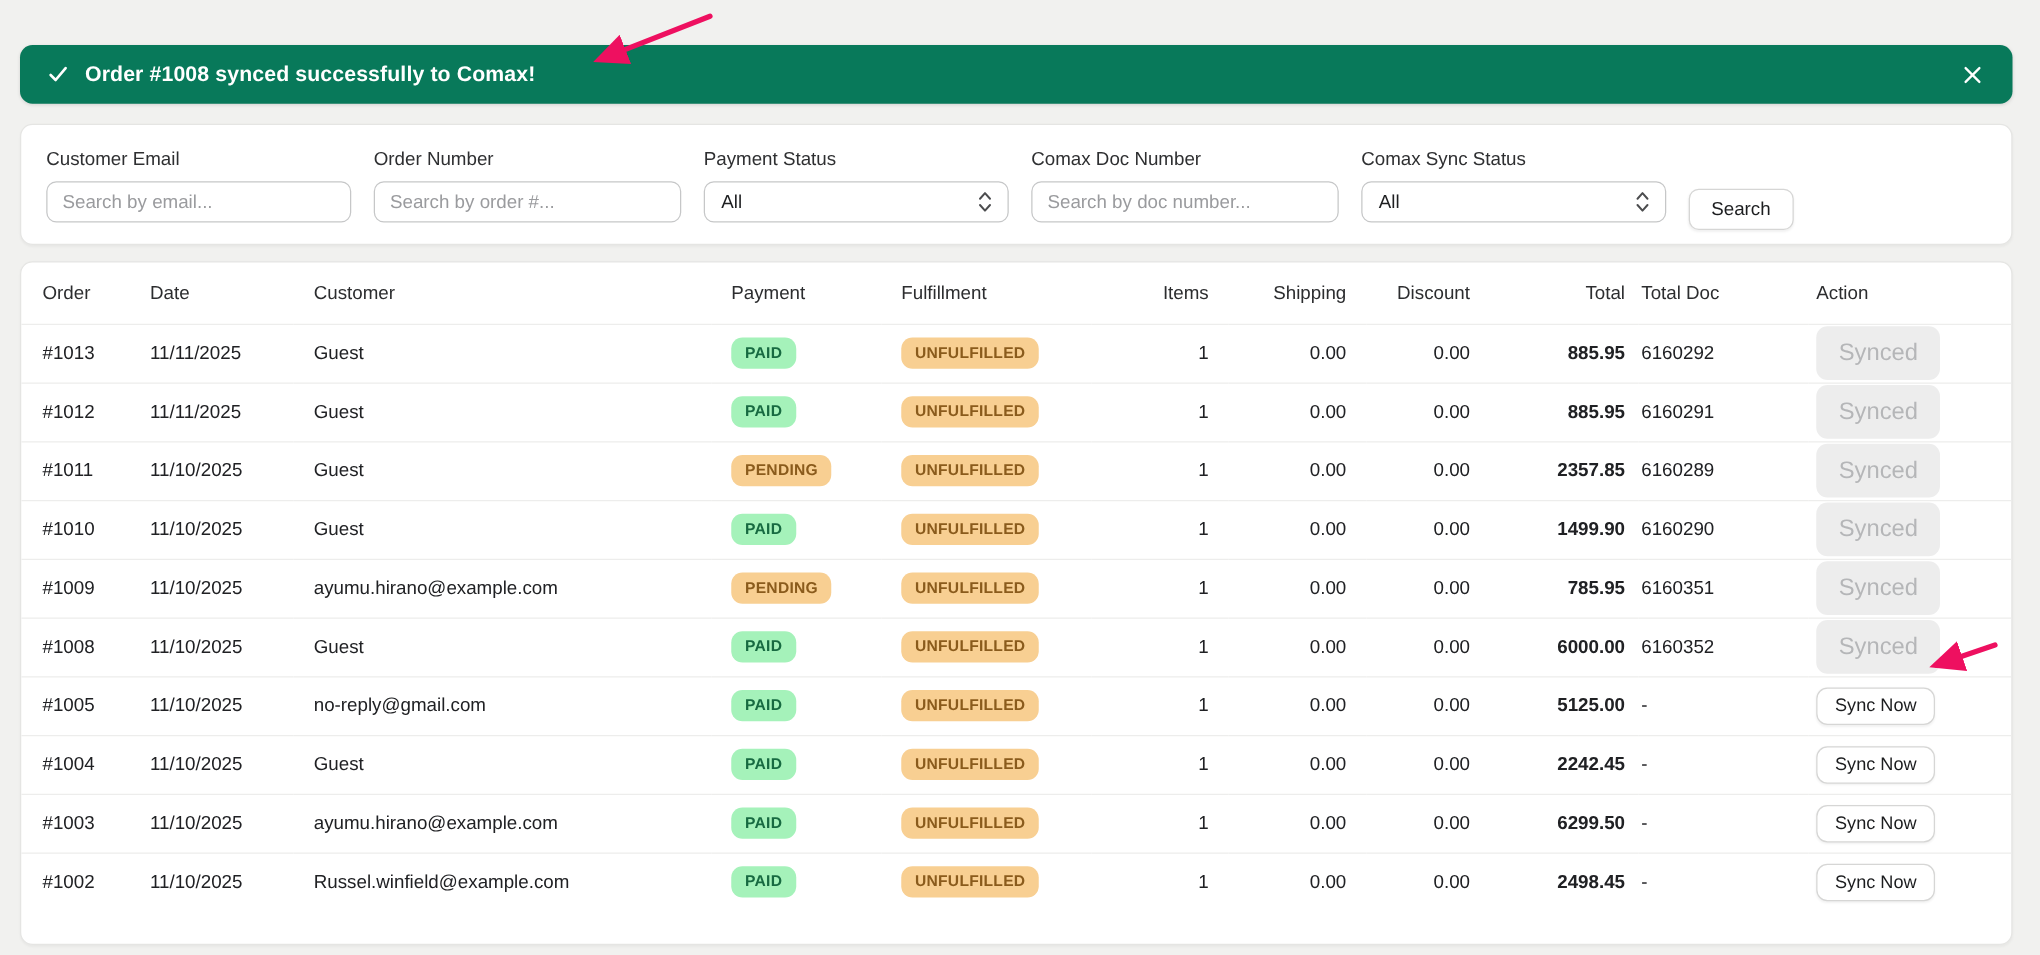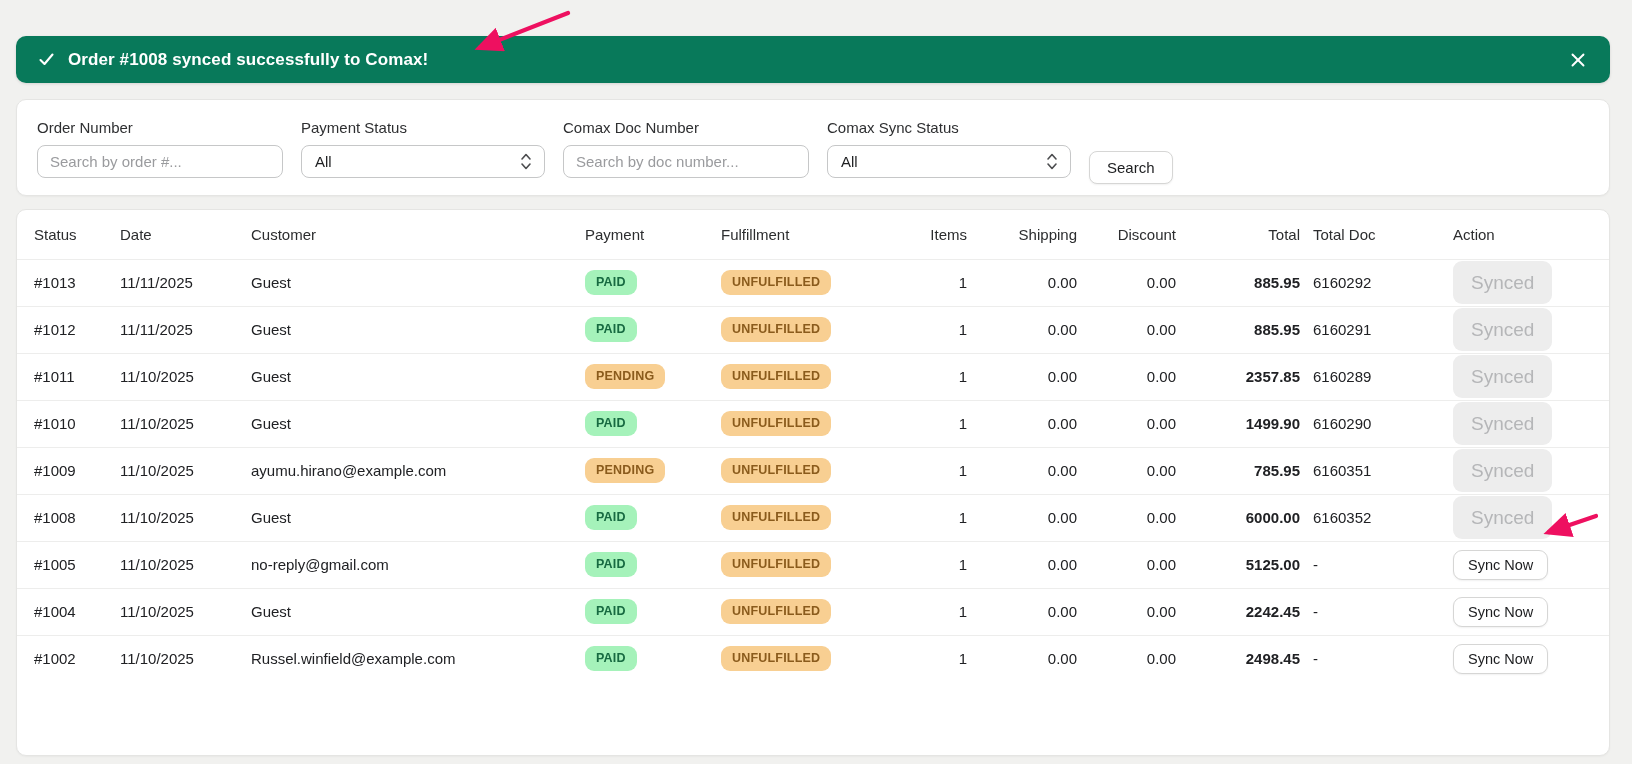--- a/index.html
+++ b/index.html
@@ -106,20 +106,24 @@
     <polyline points="2.5,9 6.5,13 14.5,3.5" fill="none" stroke="#ffffff" stroke-width="2.1" stroke-linecap="round" stroke-linejoin="round"></polyline>
   </svg>
   <span class="msg">Order #1008 synced successfully to Comax!</span>
   <svg class="close" viewBox="0 0 16 16">
     <line x1="2.5" y1="2.5" x2="13.5" y2="13.5" stroke="#ffffff" stroke-width="1.9" stroke-linecap="round"></line>
     <line x1="13.5" y1="2.5" x2="2.5" y2="13.5" stroke="#ffffff" stroke-width="1.9" stroke-linecap="round"></line>
   </svg>
 </div>
 
 <div class="card filters">
+  <div class="field f-w244">
+    <label>Customer Email</label>
+    <input type="text" placeholder="Search by email..." style="">
+  </div>
   <div class="field f-w246">
     <label>Order Number</label>
     <input type="text" placeholder="Search by order #..." style="">
   </div>
   <div class="field f-w244">
     <label>Payment Status</label>
     <div class="fakeselect">
       <span>All</span>
       <svg class="chev" width="12" height="21" viewBox="0 0 12 21">
         <path d="M2,8 L6,3.5 L10,8" fill="none" stroke="#4c4d4f" stroke-width="1.6" stroke-linecap="round" stroke-linejoin="round"></path>
@@ -154,21 +158,21 @@
       <col class="c-fulfill">
         <col class="c-items">
         <col class="c-ship">
         <col class="c-disc">
       <col class="c-total">
         <col class="c-comax">
         <col class="c-action">
     </colgroup>
     <thead>
       <tr>
-        <th class="first">Status</th>
+        <th class="first">Order</th>
         <th class="pl">Date</th>
         <th class="pl">Customer</th>
         <th class="pl">Payment</th>
         <th class="pl">Fulfillment</th>
         <th class="num">Items</th>
         <th class="num">Shipping</th>
         <th class="num">Discount</th>
         <th class="total">Total</th>
         <th class="comax">Total Doc</th>
         <th class="action">Action</th>
@@ -273,20 +277,33 @@
     <td class="pl"><span class="badge badge-green">PAID</span></td>
     <td class="pl"><span class="badge badge-orange">UNFULFILLED</span></td>
     <td class="num">1</td>
     <td class="num">0.00</td>
     <td class="num">0.00</td>
     <td class="total">2242.45</td>
     <td class="comax">-</td>
     <td class="action"><button class="btn-syncnow">Sync Now</button></td>
   </tr>
         <tr>
+    <td class="first">#1003</td>
+    <td class="pl">11/10/2025</td>
+    <td class="pl">ayumu.hirano@example.com</td>
+    <td class="pl"><span class="badge badge-green">PAID</span></td>
+    <td class="pl"><span class="badge badge-orange">UNFULFILLED</span></td>
+    <td class="num">1</td>
+    <td class="num">0.00</td>
+    <td class="num">0.00</td>
+    <td class="total">6299.50</td>
+    <td class="comax">-</td>
+    <td class="action"><button class="btn-syncnow">Sync Now</button></td>
+  </tr>
+        <tr>
     <td class="first">#1002</td>
     <td class="pl">11/10/2025</td>
     <td class="pl">Russel.winfield@example.com</td>
     <td class="pl"><span class="badge badge-green">PAID</span></td>
     <td class="pl"><span class="badge badge-orange">UNFULFILLED</span></td>
     <td class="num">1</td>
     <td class="num">0.00</td>
     <td class="num">0.00</td>
     <td class="total">2498.45</td>
     <td class="comax">-</td>

